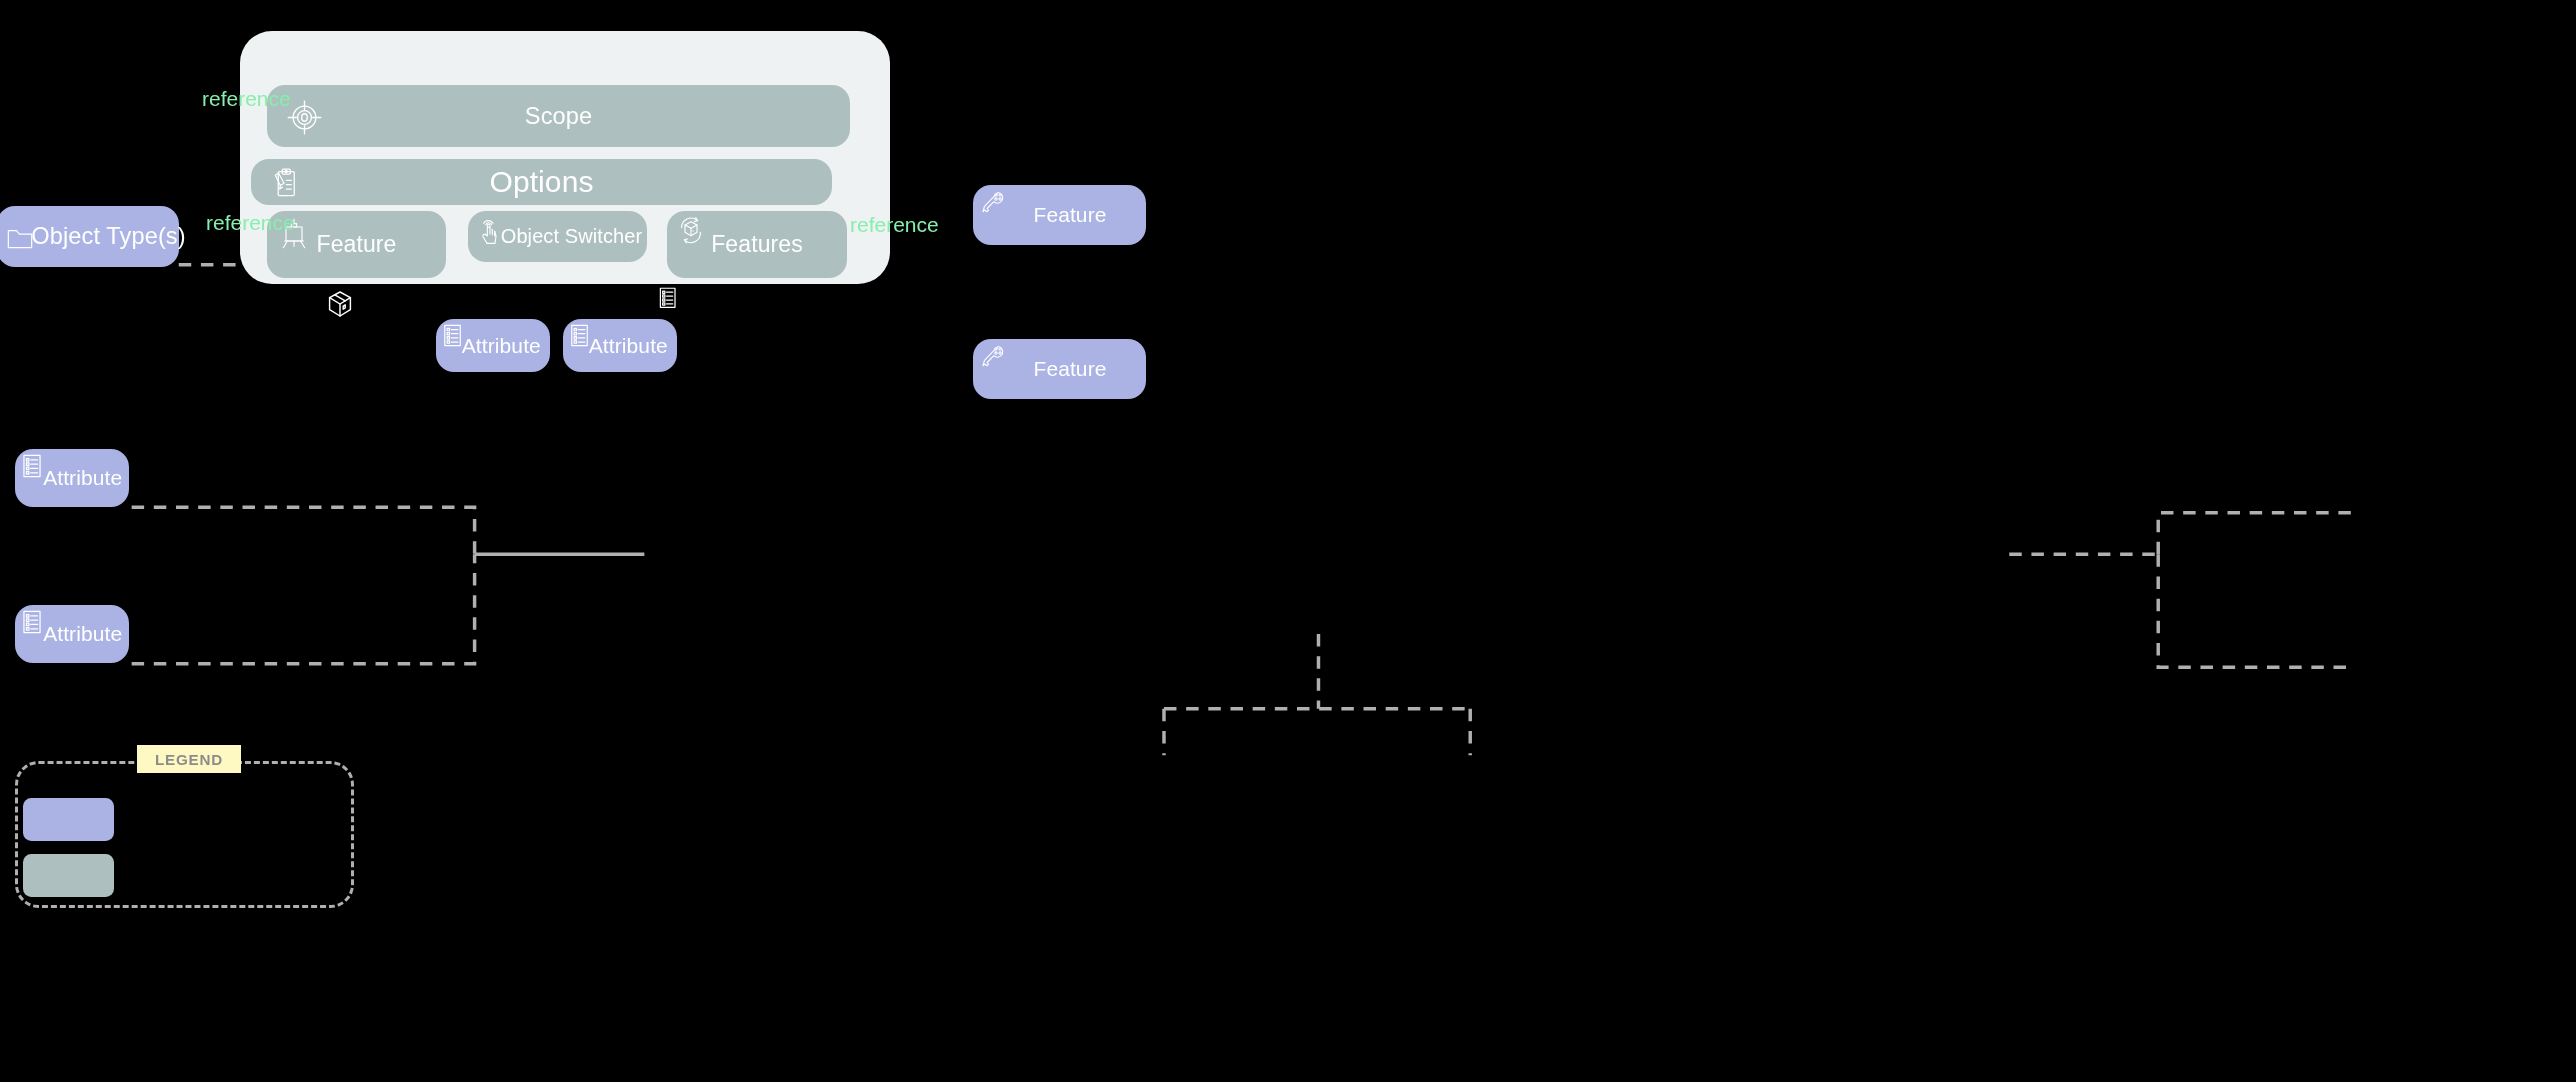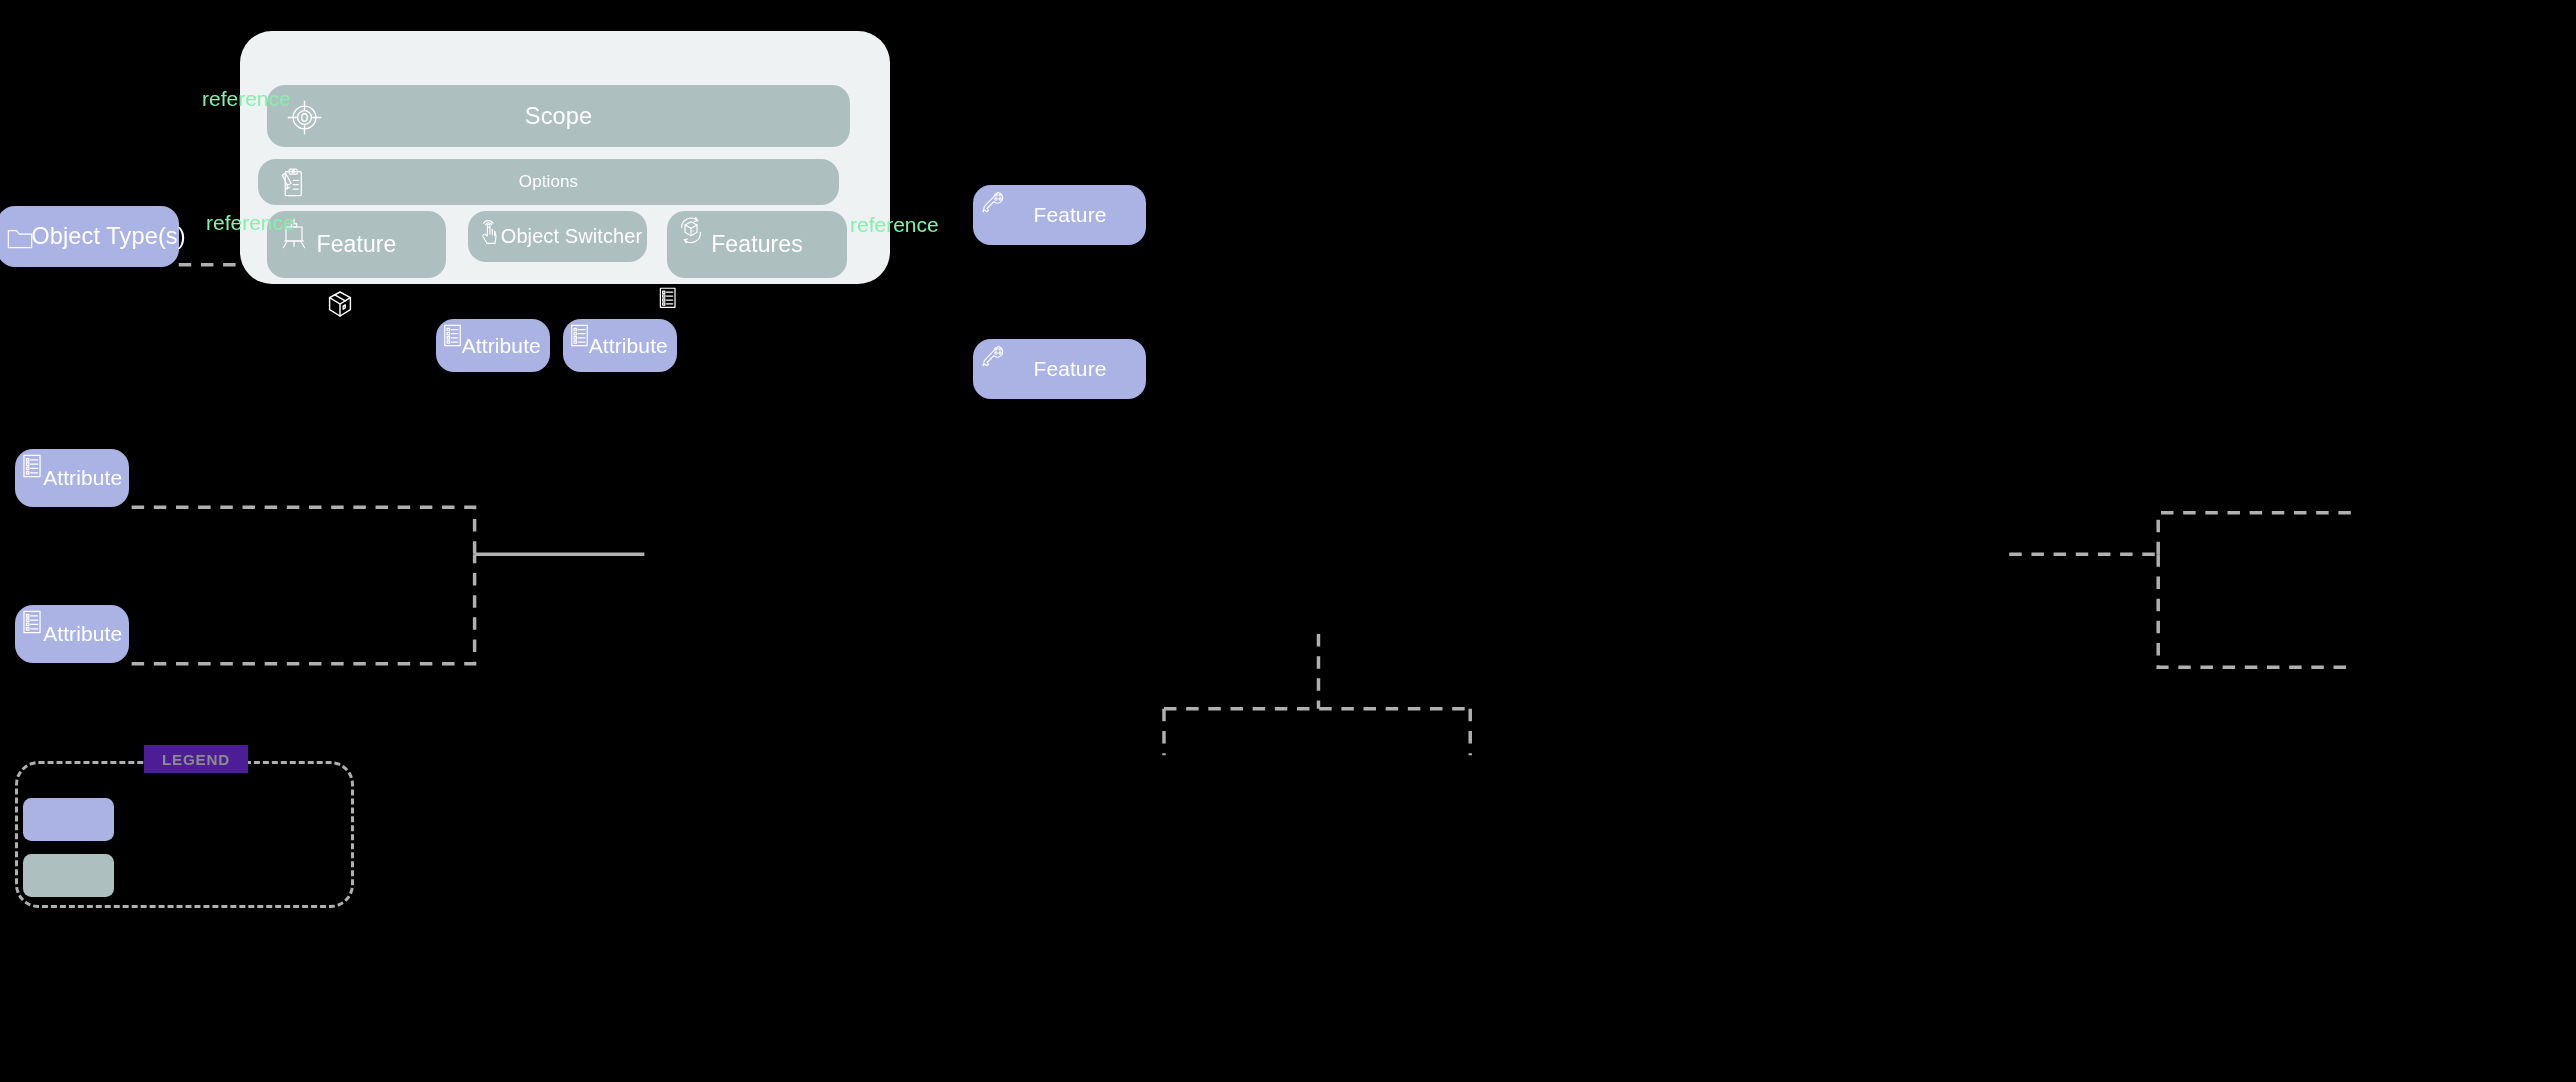--- a/index.html
+++ b/index.html
@@ -98,23 +98,23 @@
     left: 15.2px;
     top: 761px;
     width: 339px;
     height: 147px;
     border: 3.5px dashed #b0b0b0;
     border-radius: 23.6px;
     box-sizing: border-box;
   }
   #legend-title {
     position: absolute;
-    left: 144px;
+    left: 137px;
     top: 745px;
-    background: #4c1d95;
+    background: #fef9c3;
     color: #8c8c8c;
     font-size: 15.2px;
     font-weight: 700;
     letter-spacing: 0.8px;
     padding: 5.5px 18px;
   }
   .legend-swatch {
     position: absolute;
     width: 91px;
     height: 43px;
@@ -164,21 +164,21 @@
         <ellipse cx="24" cy="24" rx="3.4" ry="4.6"></ellipse>
         <line x1="24" y1="4" x2="24" y2="14"></line>
         <line x1="24" y1="34" x2="24" y2="44"></line>
         <line x1="4" y1="24" x2="14" y2="24"></line>
         <line x1="34" y1="24" x2="44" y2="24"></line>
       </svg>
     </span>
     <span class="node-label">Scope</span>
   </div>
 
-  <div class="node green" style="left:258px; top:150px; width:581px; height:46px; font-size:17px;">
+  <div class="node green" style="left:251px; top:150px; width:581px; height:46px; font-size:30px;">
     <span class="node-icon" style="top:5.5px; left:16.6px; width:35px; height:35px;">
       <svg viewBox="0 0 48 48" fill="none" stroke="currentColor" stroke-width="1.7" stroke-linecap="round" stroke-linejoin="round">
         <rect x="14" y="9" width="22" height="33" rx="1.6"></rect>
         <rect x="19.5" y="5.5" width="11" height="7" rx="1.4"></rect>
         <circle cx="25" cy="9" r="1.6"></circle>
         <line x1="25" y1="21" x2="32" y2="21"></line>
         <line x1="25" y1="27" x2="32" y2="27"></line>
         <line x1="25" y1="33" x2="32" y2="33"></line>
         <path d="M 10 14 L 14.5 11 L 22 25 L 17 28 Z"></path>
         <path d="M 17 28 L 16 33 L 20 30.5"></path>

